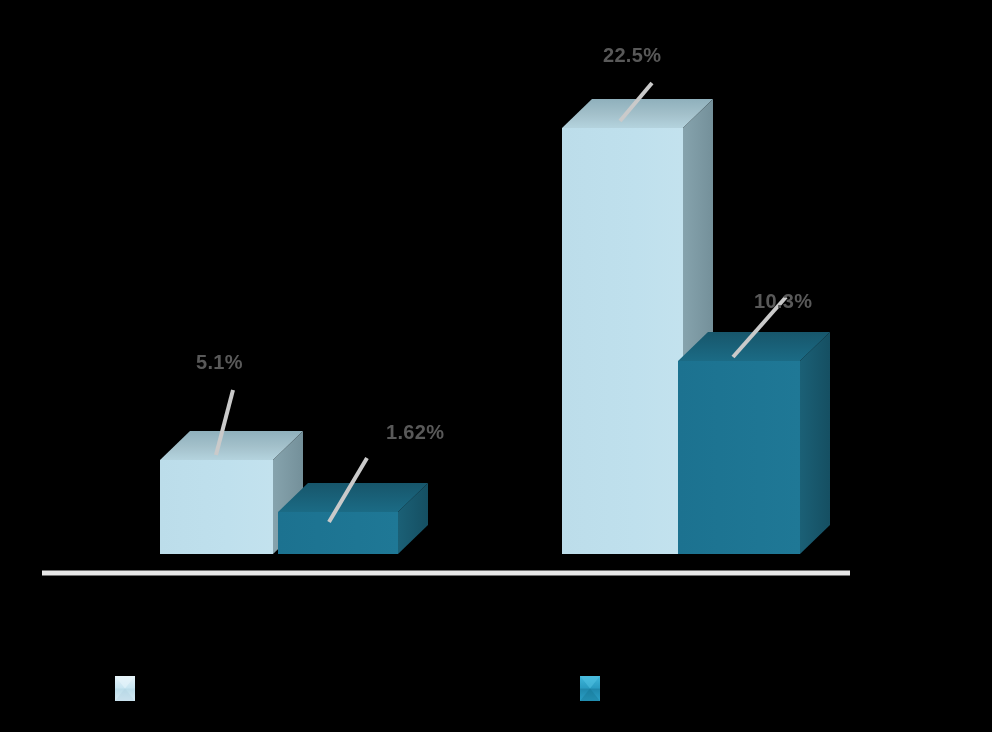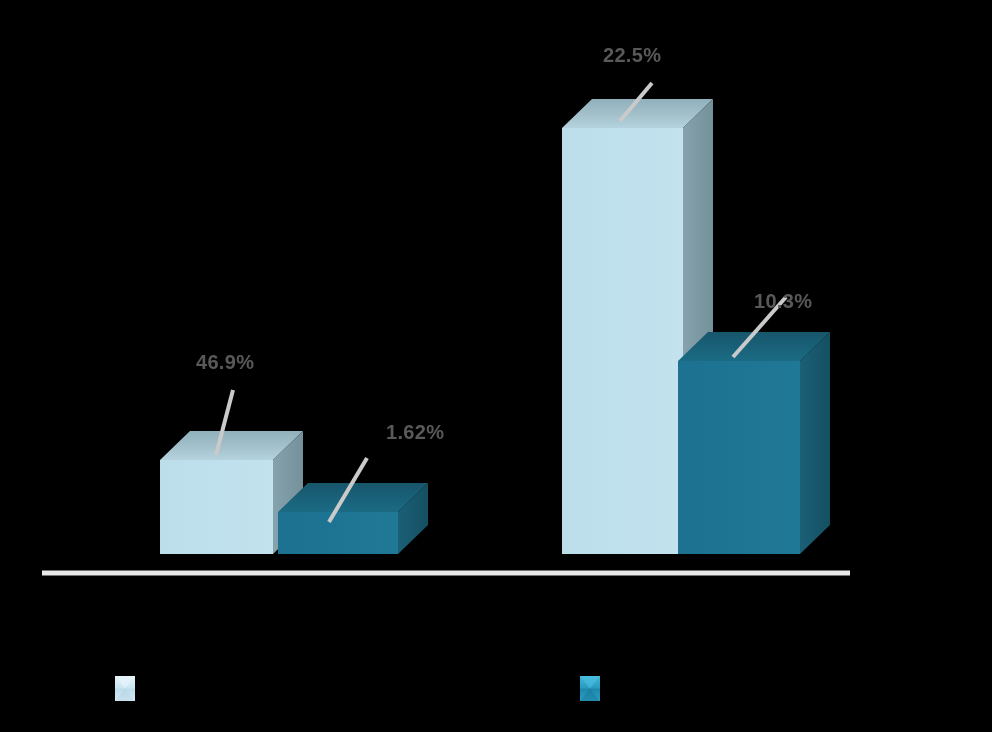--- a/index.html
+++ b/index.html
@@ -151,21 +151,21 @@
     <g>
       <line x1="233" y1="390" x2="216" y2="455" stroke="#CACACA" stroke-width="4"></line>
       <line x1="367" y1="458" x2="329" y2="522" stroke="#CACACA" stroke-width="4"></line>
       <line x1="652" y1="83" x2="620" y2="121" stroke="#CACACA" stroke-width="4"></line>
       <line x1="786" y1="297" x2="733" y2="357" stroke="#CACACA" stroke-width="4"></line>
     </g>
 
     <line x1="42" y1="573" x2="850" y2="573" stroke="#E8E8E8" stroke-width="5"></line>
   </svg>
 
-  <div class="value-label" id="label-0">46.9%</div>
+  <div class="value-label" id="label-0">5.1%</div>
   <div class="value-label" id="label-1">1.62%</div>
   <div class="value-label" id="label-2">22.5%</div>
   <div class="value-label" id="label-3">10.3%</div>
 
   <div class="legend-entry" id="legend-entry-0">
     <svg class="legend-swatch" viewBox="0 0 20 25">
       <rect x="0" y="0" width="20" height="25" fill="url(#gradSwatchLight)"></rect>
       <polygon points="0,0 20,0 10,12.5" fill="#EAF6FB" opacity="0.55"></polygon>
       <polygon points="0,25 20,25 10,12.5" fill="#AECFE0" opacity="0.35"></polygon>
     </svg>

